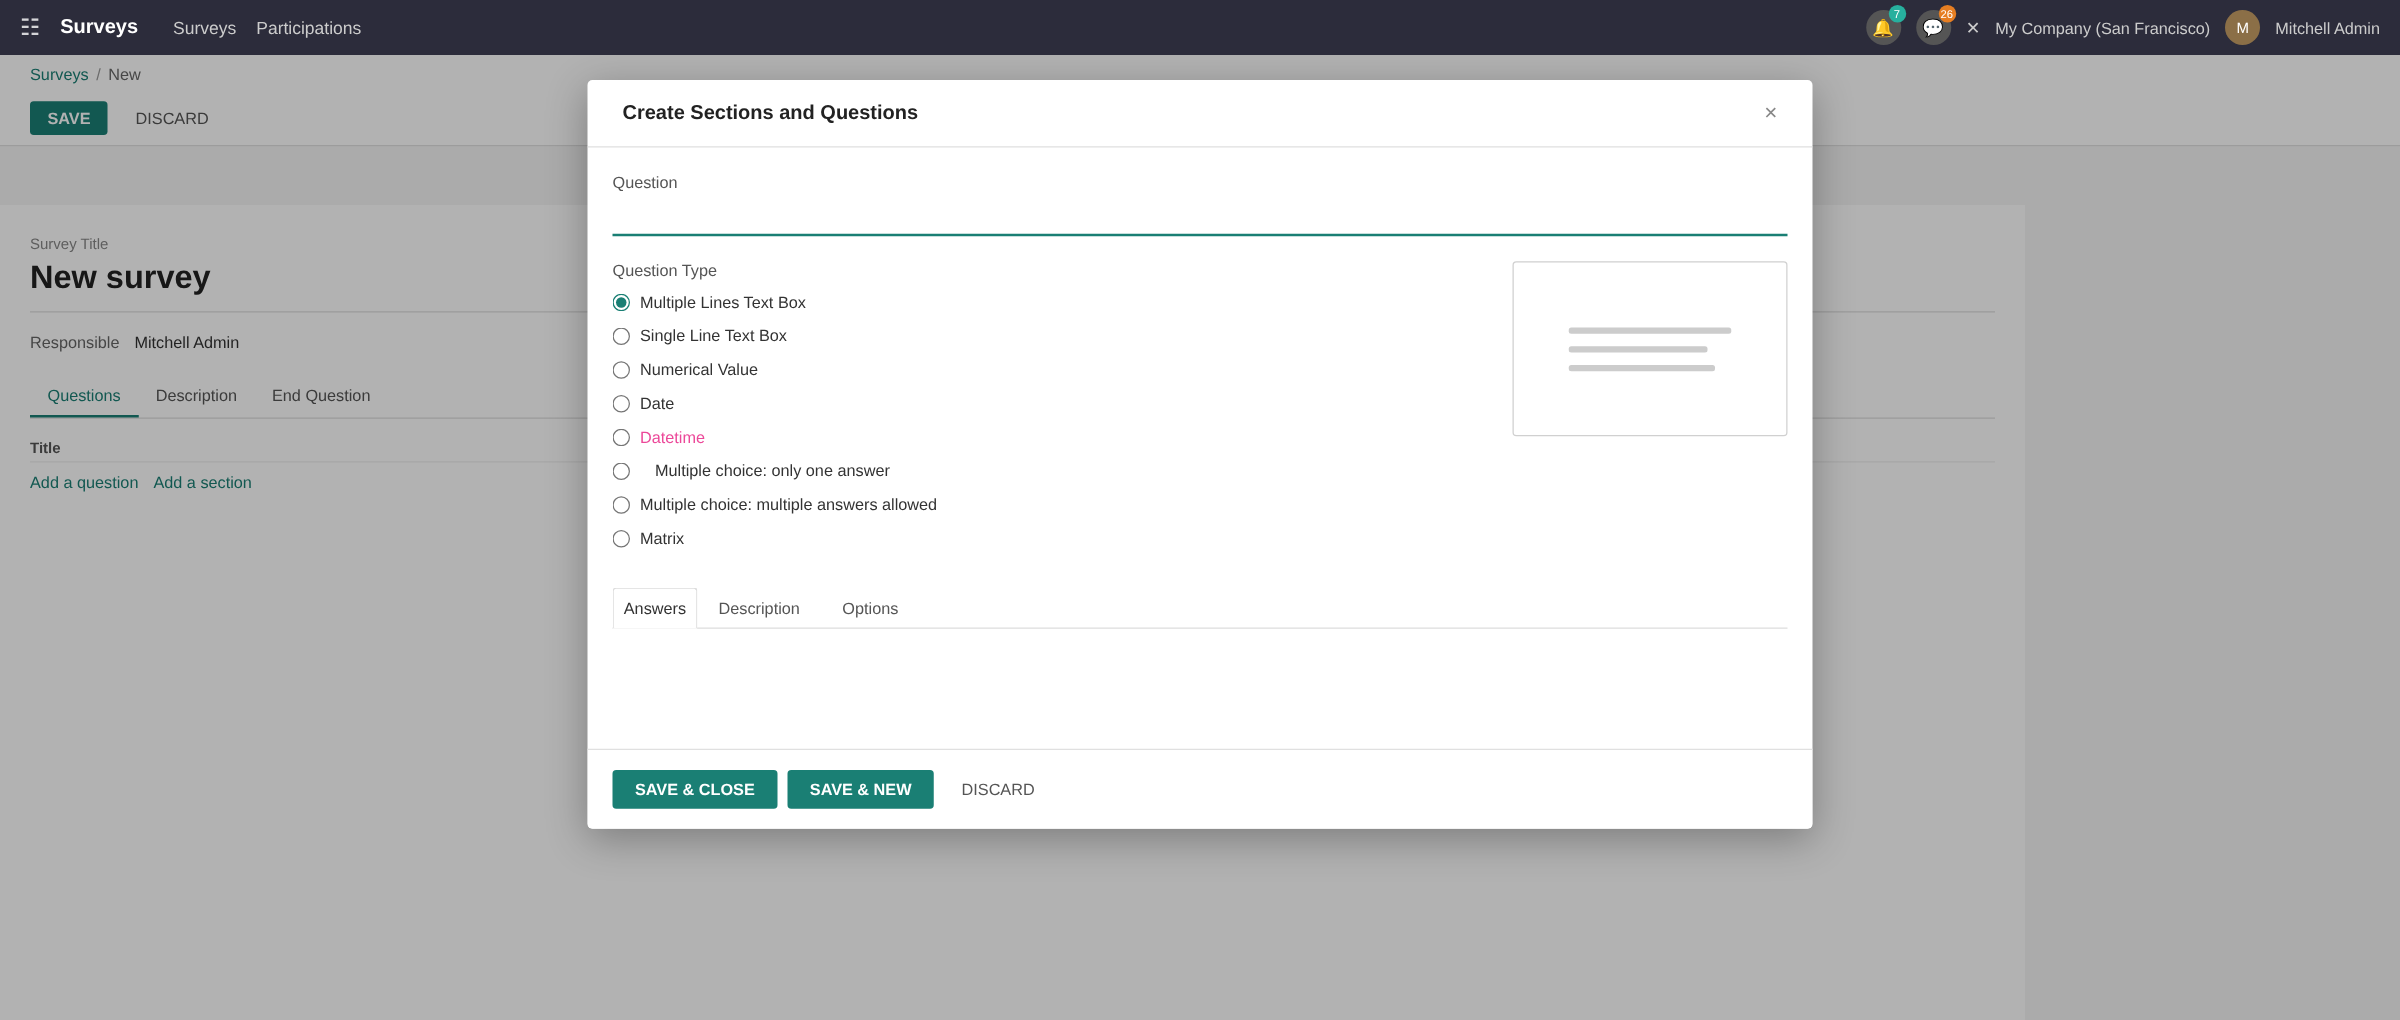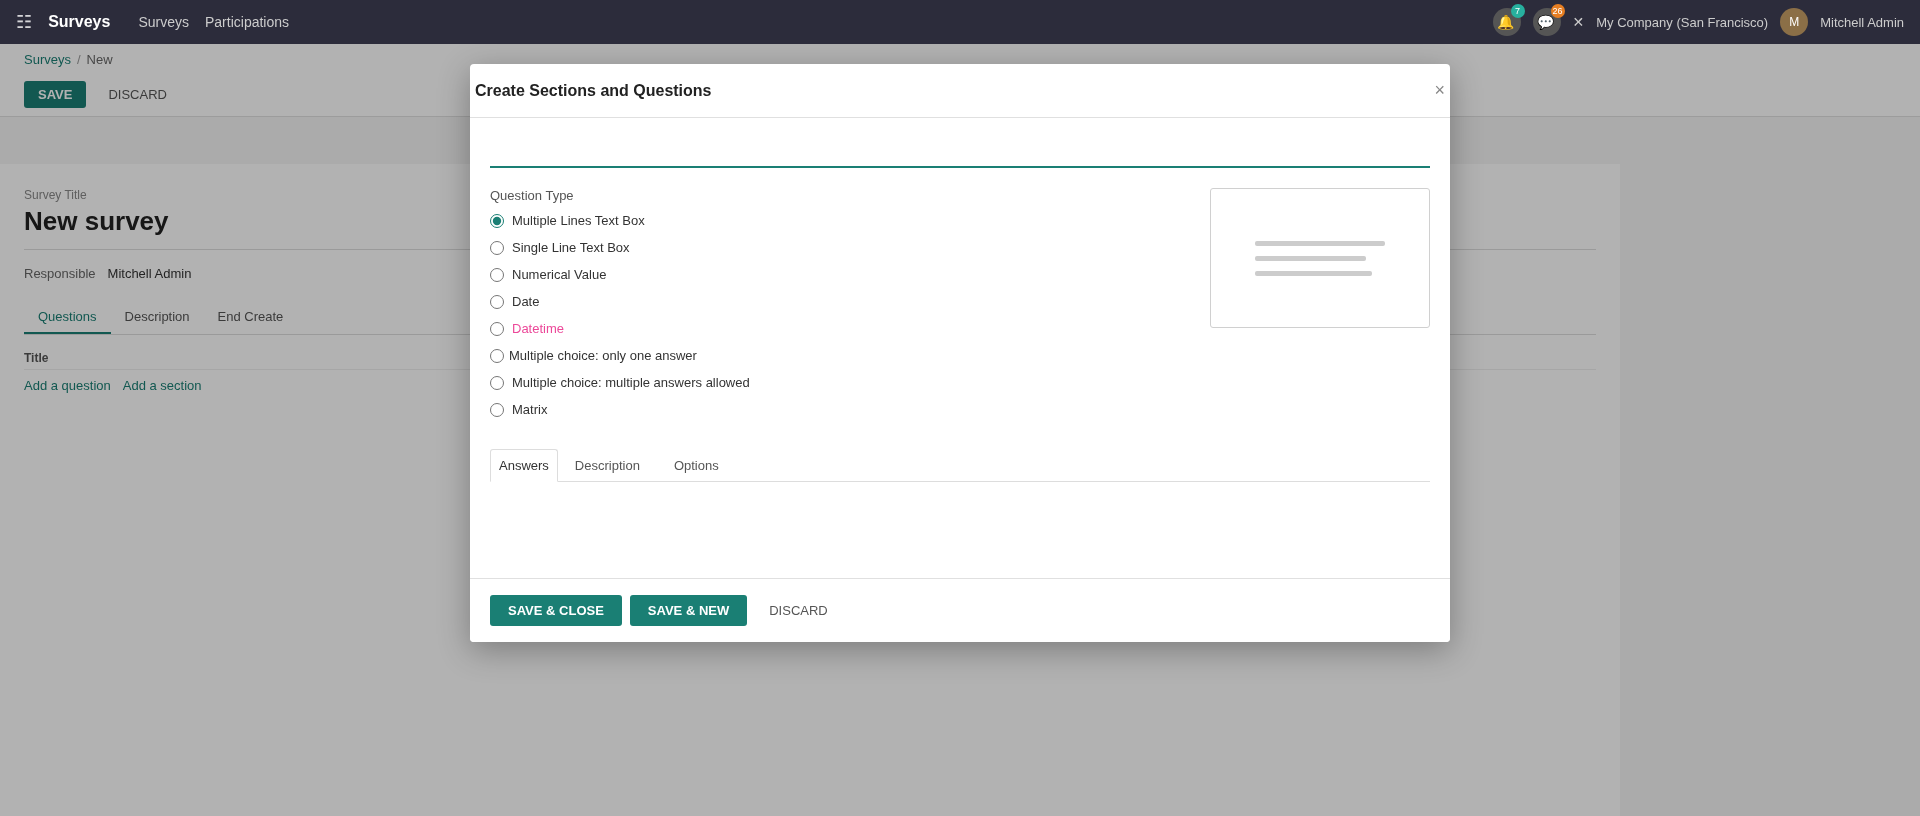--- a/index.html
+++ b/index.html
@@ -47,41 +47,42 @@
   <div style="position:absolute;top:120px;left:0;right:300px;bottom:0;background:#fff;padding:24px;z-index:1;">
     <div style="font-size:12px;color:#888;margin-bottom:4px;">Survey Title</div>
     <div style="font-size:26px;font-weight:600;color:#222;border-bottom:1px solid #ddd;padding-bottom:12px;margin-bottom:16px;">New survey</div>
     <div style="display:flex;gap:12px;align-items:center;margin-bottom:20px;">
       <span style="color:#666;font-size:13px;">Responsible</span>
       <span style="color:#333;font-size:13px;">Mitchell Admin</span>
     </div>
     <div style="display:flex;border-bottom:1px solid #ddd;margin-bottom:12px;">
       <div style="padding:8px 14px;cursor:pointer;font-size:13px;color:#1a7f74;border-bottom:2px solid #1a7f74;">Questions</div>
       <div style="padding:8px 14px;cursor:pointer;font-size:13px;color:#555;border-bottom:2px solid transparent;">Description</div>
-      <div style="padding:8px 14px;cursor:pointer;font-size:13px;color:#555;border-bottom:2px solid transparent;">End Create</div>
+      <div style="padding:8px 14px;cursor:pointer;font-size:13px;color:#555;border-bottom:2px solid transparent;">End Question</div>
     </div>
     <div style="font-size:12px;font-weight:600;color:#555;padding:4px 0;border-bottom:1px solid #eee;margin-bottom:8px;">Title</div>
     <div style="display:flex;gap:12px;">
       <span style="color:#1a7f74;font-size:13px;cursor:pointer;">Add a question</span>
       <span style="color:#1a7f74;font-size:13px;cursor:pointer;">Add a section</span>
     </div>
   </div>
 
   <div style="position:absolute;top:0;left:0;right:0;bottom:0;background:rgba(0,0,0,0.3);z-index:100;display:flex;align-items:flex-start;justify-content:center;padding-top:20px;">
 
     <div style="background:#fff;border-radius:4px;box-shadow:0 8px 32px rgba(0,0,0,0.3);width:980px;max-height:760px;display:flex;flex-direction:column;overflow:hidden;">
 
-      <div style="display:flex;justify-content:space-between;align-items:center;padding:16px 5px;border-bottom:1px solid #e0e0e0;">
+      <div style="display:flex;justify-content:space-between;align-items:center;padding:16px 28px;border-bottom:1px solid #e0e0e0;">
         <span style="font-size:16px;font-weight:600;color:#222;">Create Sections and Questions</span>
         <button style="cursor:pointer;color:#888;font-size:18px;border:none;background:none;">×</button>
       </div>
 
       <div style="padding:20px;flex:1;overflow-y:auto;">
 
         
+        <div style="font-size:13px;color:#555;margin-bottom:6px;font-weight:500;">Question</div>
         <input type="text" style="width: 100%; border-top: none; border-right: none; border-left: none; border-image: initial; border-bottom: 2px solid rgb(26, 127, 116); outline: none; font-size: 14px; padding: 6px 0px; margin-bottom: 20px; color: rgb(34, 34, 34);">
 
         
         <div style="display:flex;gap:20px;margin-bottom:20px;">
           <div style="display:flex;flex-direction:column;">
             <span style="font-size:13px;color:#555;margin-bottom:10px;font-weight:500;">Question Type</span>
             <div>
 
               <label style="display:flex;align-items:center;gap:8px;margin-bottom:12px;cursor:pointer;">
                 <input type="radio" name="qtype" checked="" style="accent-color: rgb(26, 127, 116); width: 14px; height: 14px;">
@@ -101,21 +102,21 @@
               <label style="display:flex;align-items:center;gap:8px;margin-bottom:12px;cursor:pointer;">
                 <input type="radio" name="qtype" style="accent-color: rgb(26, 127, 116); width: 14px; height: 14px;">
                 <span style="font-size:13px;color:#333;">Date</span>
               </label>
 
               <label style="display:flex;align-items:center;gap:8px;margin-bottom:12px;cursor:pointer;">
                 <input type="radio" name="qtype" style="accent-color: rgb(26, 127, 116); width: 14px; height: 14px;">
                 <span style="font-size:13px;color:#ec4899;">Datetime</span>
               </label>
 
-              <label style="display:flex;align-items:center;gap:5px;margin-bottom:12px;cursor:pointer;">
+              <label style="display:flex;align-items:center;gap:20px;margin-bottom:12px;cursor:pointer;">
                 <input type="radio" name="qtype" style="accent-color: rgb(26, 127, 116); width: 14px; height: 14px;">
                 <span style="font-size:13px;color:#333;">Multiple choice: only one answer</span>
               </label>
 
               <label style="display:flex;align-items:flex-end;gap:8px;margin-bottom:12px;cursor:pointer;">
                 <input type="radio" name="qtype" style="accent-color: rgb(26, 127, 116); width: 14px; height: 14px;">
                 <span style="font-size:13px;color:#333;">Multiple choice: multiple answers allowed</span>
               </label>
 
               <label style="display:flex;align-items:center;gap:8px;margin-bottom:12px;cursor:pointer;">

